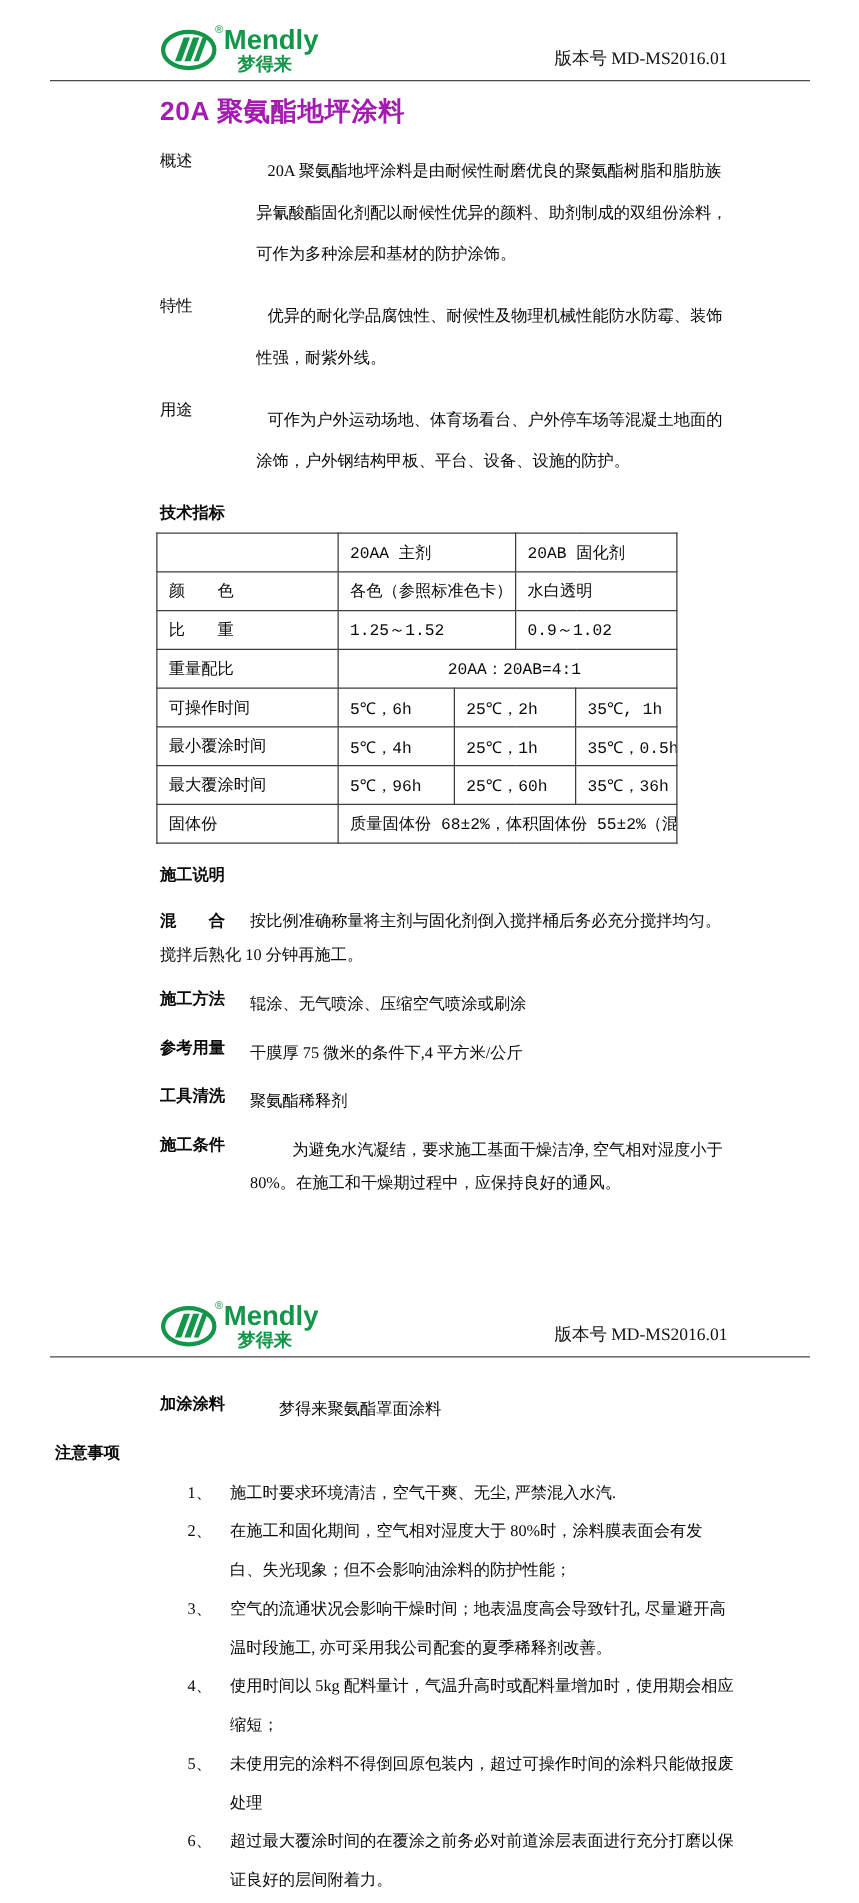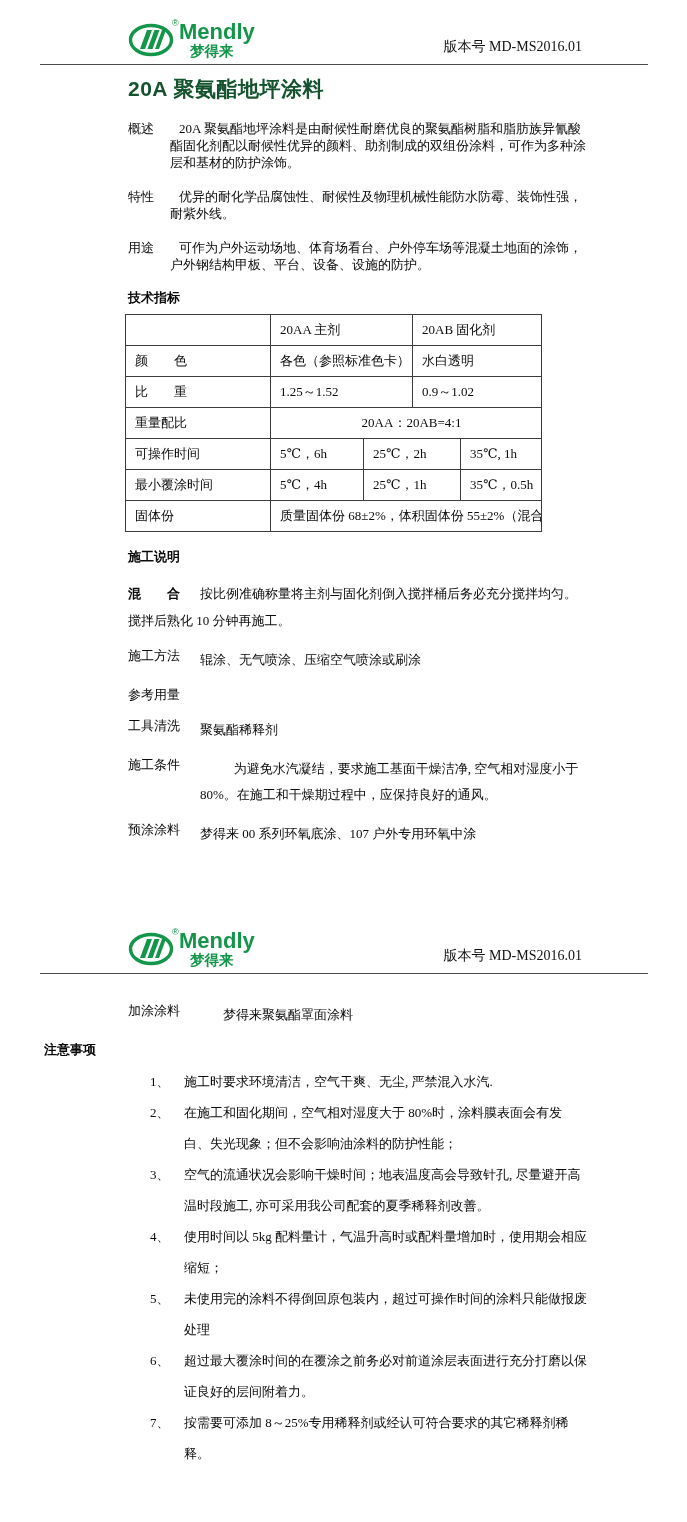--- a/index.html
+++ b/index.html
@@ -12,39 +12,39 @@
   .phead{display:flex;justify-content:space-between;align-items:flex-end;
          margin:0 105px 0 128px;}
   .p1 .phead{padding-top:14px;}
   .logo{position:relative;line-height:1;}
   .logo svg{display:block;}
   .ver{font-size:14px;color:#111;padding-bottom:4px;white-space:nowrap;}
   .rule{border:none;border-top:1.2px solid #4a4a4a;margin:4px 39px 0 40px;}
   
   .doc-title{margin:10px 0 0 128px;
     font-family:"Liberation Sans","DejaVu Sans",sans-serif;
-    font-weight:bold;font-size:21px;color:#14532d;letter-spacing:.5px;}
+    font-weight:bold;font-size:21px;color:#a21caf;letter-spacing:.5px;}
   .sec{display:flex;margin:17px 100px 0 128px;}
   .sec .lbl{flex:none;width:42px;
     font-family:"Liberation Sans","DejaVu Sans",sans-serif;font-weight:normal;}
-  .sec .txt{flex:1;line-height:17px;text-indent:.7em;}
+  .sec .txt{flex:1;line-height:33px;text-indent:.7em;margin-left:35px;}
   .h2{margin:16px 0 0 128px;
     font-family:"Liberation Sans","DejaVu Sans",sans-serif;font-weight:bold;}
   table.tech{border-collapse:collapse;margin:7px 0 0 125px;width:416px;
-    table-layout:fixed;font-size:13px;}
+    table-layout:fixed;font-size:13px;font-family:Liberation Mono, monospace;}
   table.tech td{border:1px solid #3c3c3c;height:26px;padding:2px 6px 2px 9px;
     vertical-align:middle;white-space:nowrap;overflow:hidden;}
   table.tech td.ctr{text-align:center;padding-left:17px;}
   
   .mixp{margin:14px 100px 0 128px;line-height:27px;}
   .mixp .blbl{font-family:"Liberation Sans","DejaVu Sans",sans-serif;font-weight:bold;
     margin-right:20px;text-align:right;}
   .crow{display:flex;margin:13px 100px 0 128px;}
   .crow .lbl{flex:none;width:72px;
-    font-family:"Liberation Sans","DejaVu Sans",sans-serif;font-weight:normal;}
+    font-family:"Liberation Sans","DejaVu Sans",sans-serif;font-weight:bold;}
   .crow .txt{flex:1;line-height:26px;}
   .crow .txt.ind{text-indent:2.6em;}
   
   .p2{margin-top:76px;}
   .note{display:flex;margin:0 100px 0 150px;}
   .note .num{flex:none;width:34px;line-height:31px;}
   .note .ntxt{flex:1;line-height:31px;}
 </style>
 </head>
 <body>
@@ -123,50 +123,53 @@
         <td colspan="2">25℃，2h</td>
         <td>35℃, 1h</td>
       </tr>
       <tr>
         <td>最小覆涂时间</td>
         <td>5℃，4h</td>
         <td colspan="2">25℃，1h</td>
         <td>35℃，0.5h</td>
       </tr>
       <tr>
+        <td>最大覆涂时间</td>
+        <td>5℃，96h</td>
+        <td colspan="2">25℃，60h</td>
+        <td>35℃，36h</td>
+      </tr>
+      <tr>
         <td>固体份</td>
         <td colspan="4">质量固体份 68±2%，体积固体份 55±2%（混合后）</td>
       </tr>
     </tbody>
       </table>
 
     <div class="h2">施工说明</div>
 
     <p class="mixp">
       <span class="blbl">混　　合</span><span>按比例准确称量将主剂与固化剂倒入搅拌桶后务必充分搅拌均匀。搅拌后熟化 10 分钟再施工。</span>
     </p>
 
     <div class="crow">
       <span class="lbl">施工方法</span>
       <span class="txt">辊涂、无气喷涂、压缩空气喷涂或刷涂</span>
     </div>
     <div class="crow">
       <span class="lbl">参考用量</span>
+      <span class="txt">干膜厚 75 微米的条件下,4 平方米/公斤</span>
     </div>
     <div class="crow">
       <span class="lbl">工具清洗</span>
       <span class="txt">聚氨酯稀释剂</span>
     </div>
     <div class="crow">
       <span class="lbl">施工条件</span>
       <span class="txt ind">为避免水汽凝结，要求施工基面干燥洁净, 空气相对湿度小于 80%。在施工和干燥期过程中，应保持良好的通风。</span>
-    </div>
-    <div class="crow">
-      <span class="lbl">预涂涂料</span>
-      <span class="txt">梦得来 00 系列环氧底涂、107 户外专用环氧中涂</span>
     </div>
   </div>
 
   <div class="p2">
     <div class="phead">
       <div class="logo">
         <svg width="132" height="46" viewBox="0 0 132 46">
           <g fill="none" stroke="#14964a" stroke-width="3.4">
             <ellipse cx="23" cy="26" rx="20.5" ry="14.5"></ellipse>
           </g>

